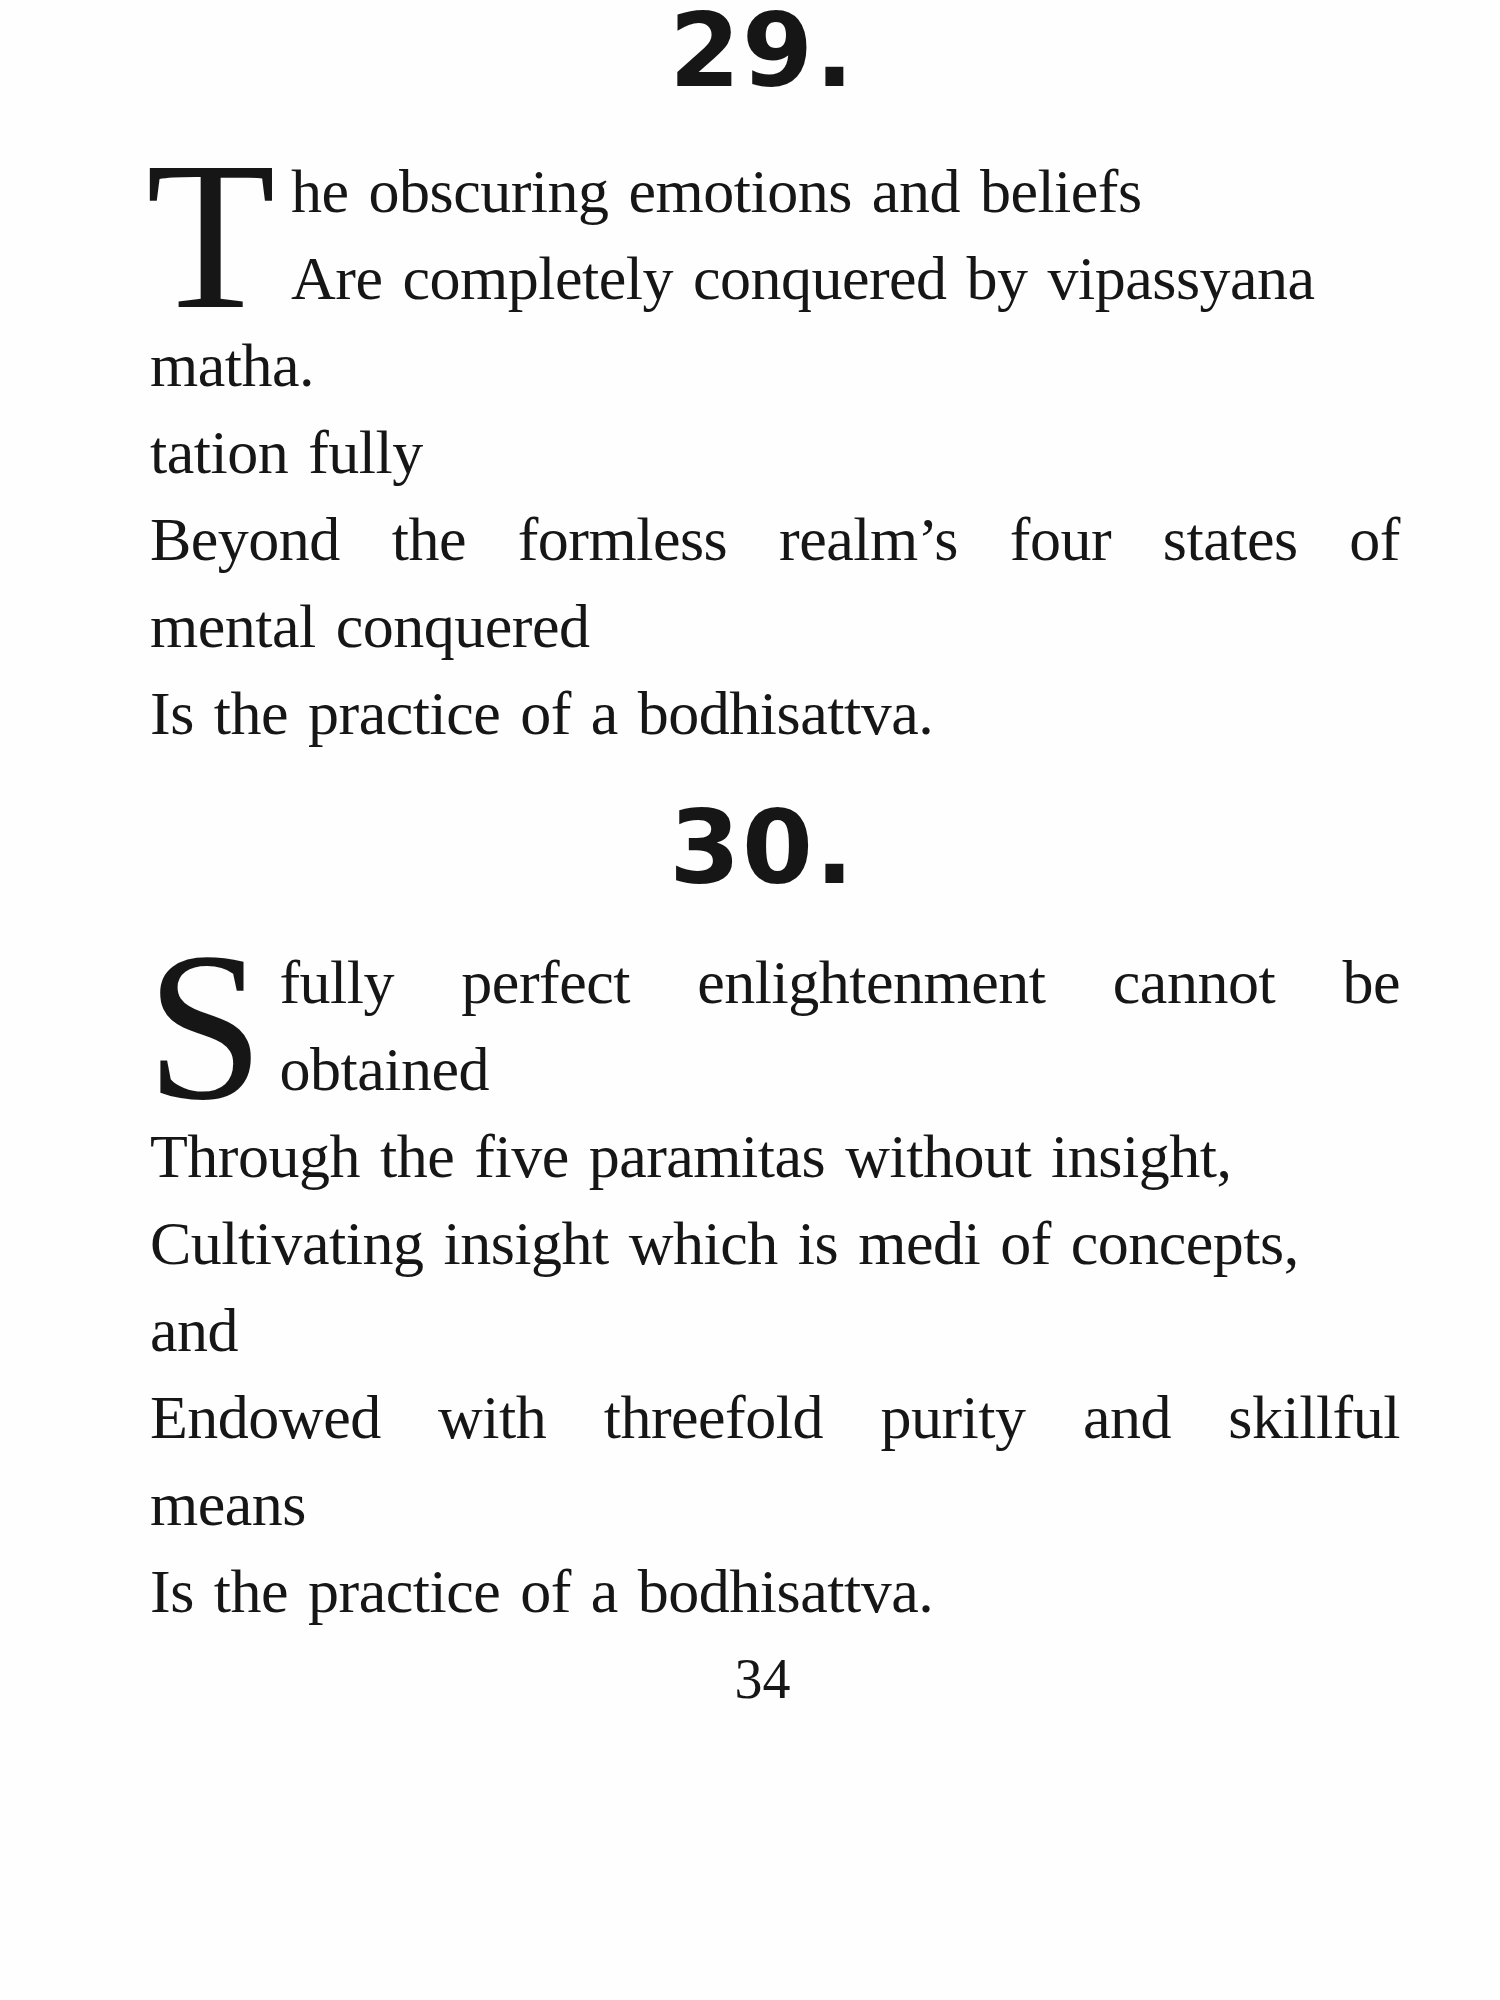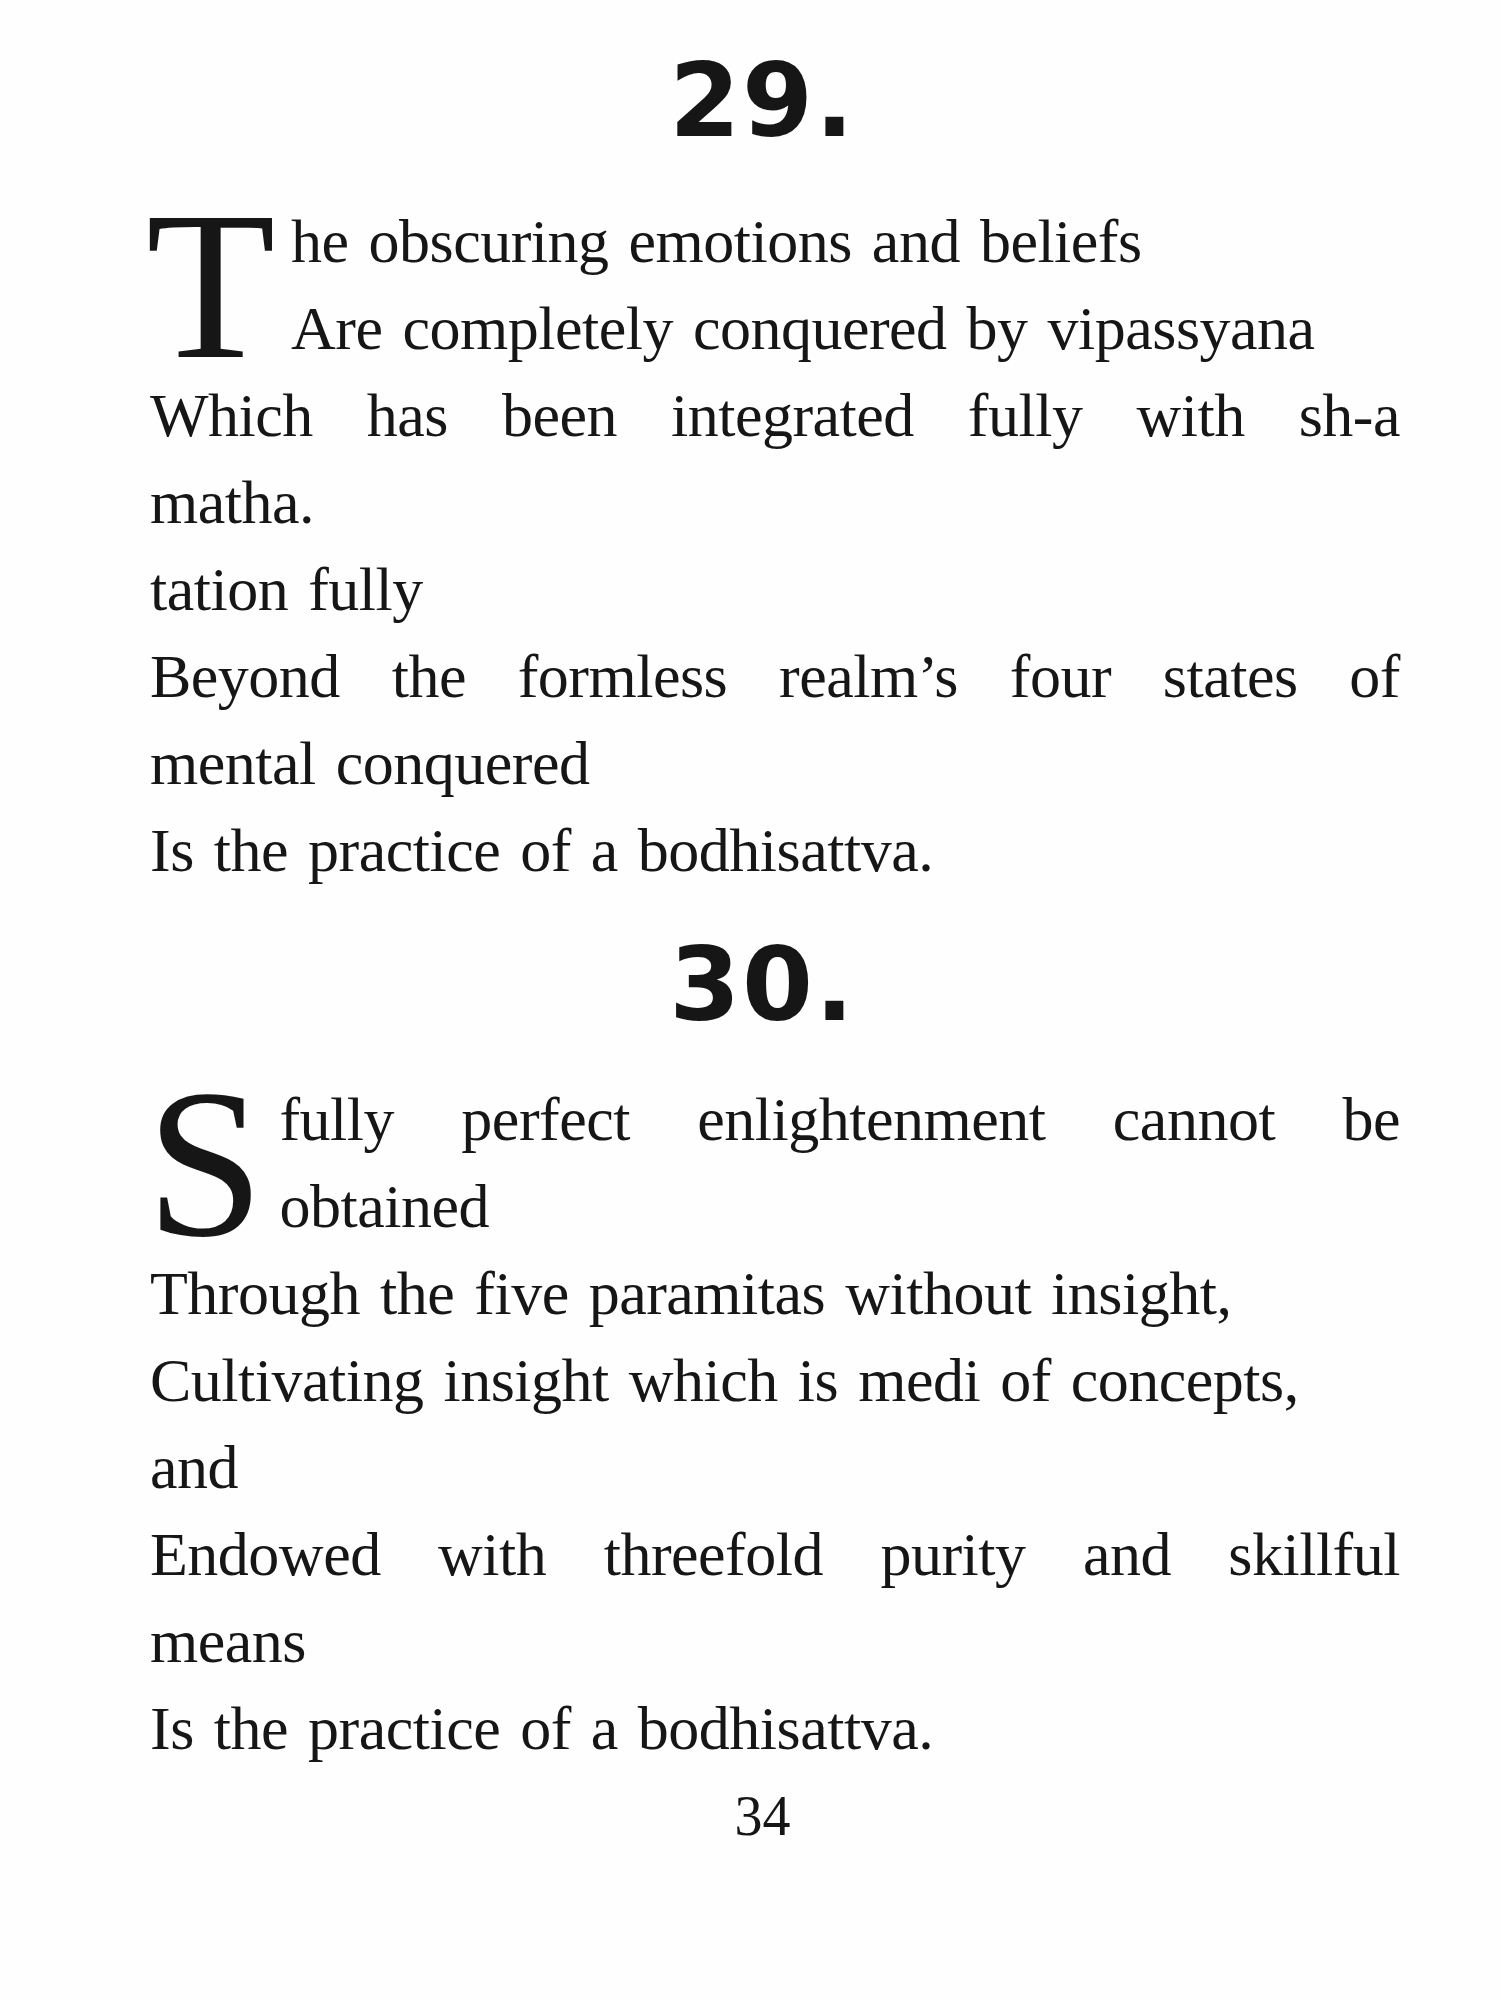--- a/index.html
+++ b/index.html
@@ -23,21 +23,20 @@
   .verse-number {
     font-family: "DejaVu Sans", sans-serif;
     font-weight: 700;
     font-size: 102px;
     line-height: 1;
     text-align: center;
     letter-spacing: 2px;
     margin: 0 25px 0 0; 
   }
   .verse-number.first {
-    padding-top: 50px;
   }
   .verse-number.second {
     padding-top: 40px;
   }
   .para {
     margin-top: 46px;
     font-size: 62px;
     line-height: 87px;
     letter-spacing: -0.5px;
     word-spacing: 5px;
@@ -74,21 +73,20 @@
 
 <div class="page">
   <div class="content">
 
     <div class="verse-number first">29.</div>
 
     <div class="para">
       <span class="dropcap">T</span>
       <div class="line">he obscuring emotions and beliefs</div>
       <div class="line">Are completely conquered by vipassyana</div>
-      <div class="line justify clear">Which has been integrated fully with sh-a</div>
       <div class="line clear">matha.</div>
       <div class="line clear">tation fully</div>
       <div class="line justify clear">Beyond the formless realm’s four states of</div>
       <div class="line clear">mental conquered</div>
       <div class="line clear">Is the practice of a bodhisattva.</div>
     </div>
 
     <div class="verse-number second">30.</div>
 
     <div class="para second">

